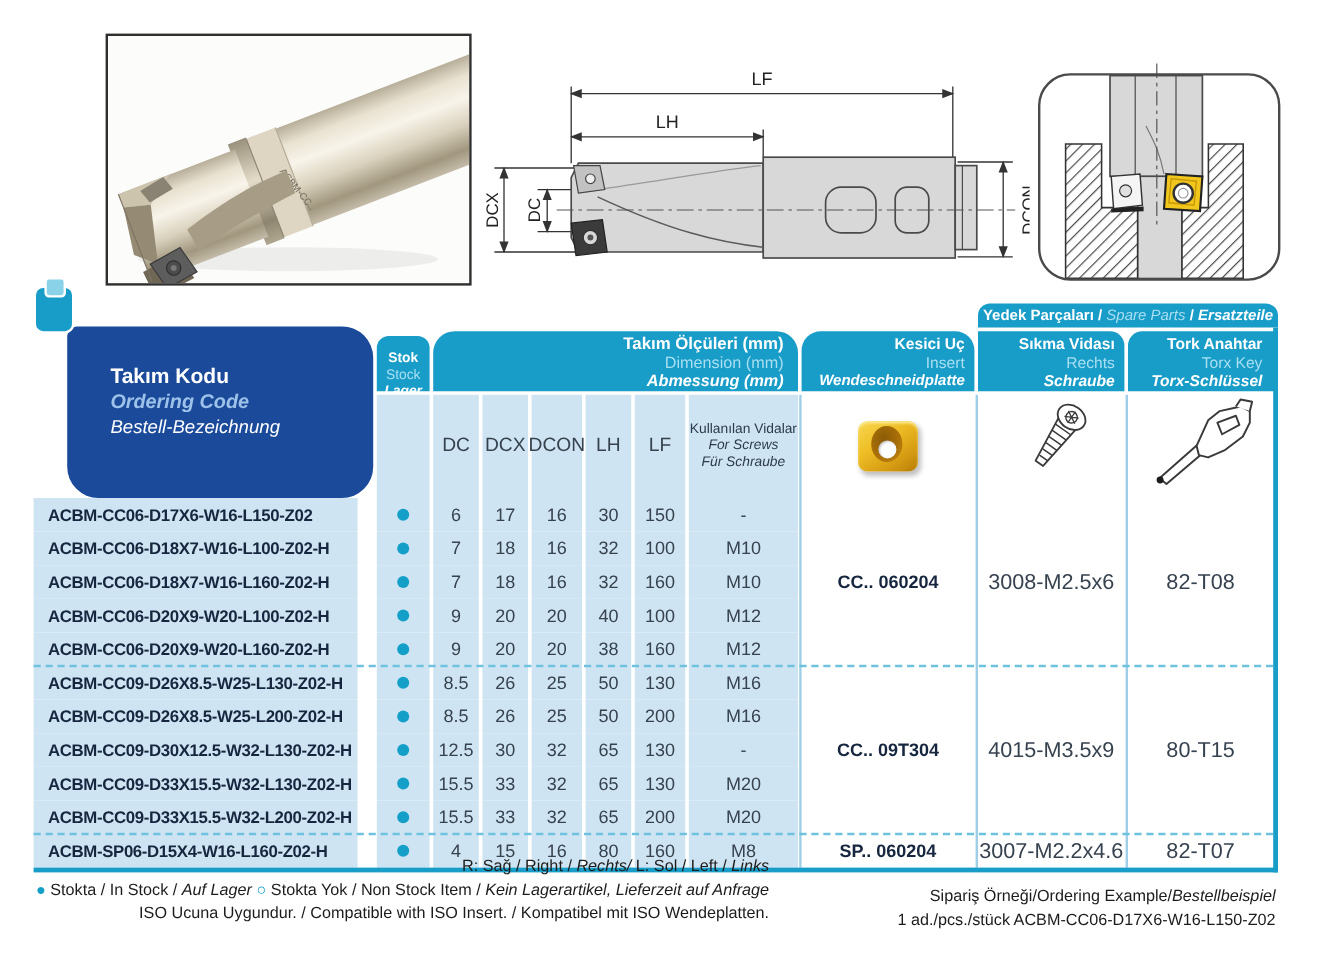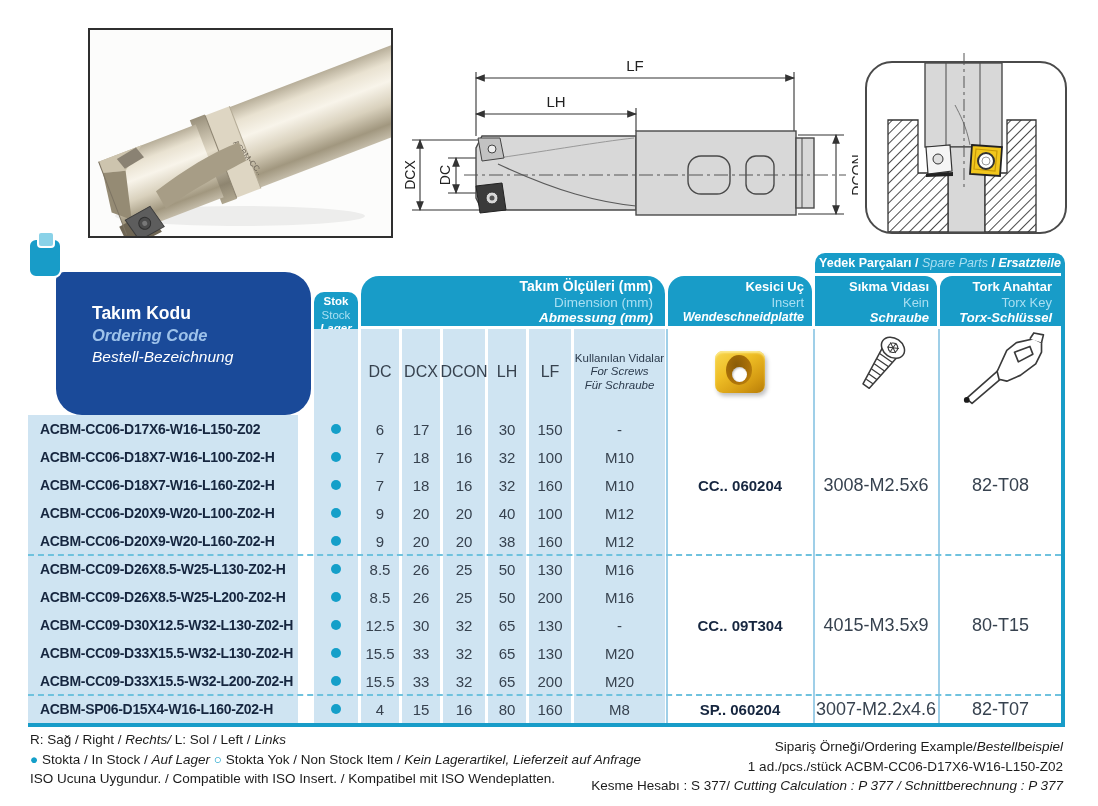--- a/index.html
+++ b/index.html
@@ -26,21 +26,21 @@
                border:2px solid #fff;border-radius:8px;z-index:3;}
   .corner-tab{position:absolute;left:7px;top:-9px;width:14px;height:13px;background:#8AD2E8;
               border:2px solid #fff;border-radius:4px;}
 
   .band{position:absolute;background:var(--cyan,#189CC8);color:#fff;box-sizing:border-box;}
   .band .tr{font-weight:bold;}
   .band .en{color:var(--pale-text,#A9DFF2);}
   .band .de{font-weight:bold;font-style:italic;}
 
   .stok-band{left:286px;top:30px;width:44px;height:46px;border-radius:10px 10px 0 0;
-             font-size:11.5px;line-height:13.5px;text-align:center;padding-top:3px;margin-top:12px;}
+             font-size:11.5px;line-height:13.5px;text-align:center;padding-top:13px;}
   .dims-band{left:333px;top:26px;width:304px;height:50px;border-radius:18px 18px 0 0;
              font-size:13.5px;line-height:15.5px;text-align:right;padding:3px 12px 0 0;}
   .dims-band .tr{font-size:14px;}
   .insert-band{left:640px;top:26px;width:144px;height:50px;border-radius:16px 16px 0 0;
                font-size:13px;line-height:15.5px;text-align:right;padding:3px 8px 0 0;}
   .insert-band .de{font-size:12.5px;}
   .yedek-band{left:787px;top:3px;width:250px;height:20px;border-radius:10px 10px 0 0;
               font-size:12.5px;line-height:20px;text-align:center;}
   .screw-band{left:787px;top:26px;width:122px;height:50px;border-radius:0 12px 0 0;
               font-size:13px;line-height:15.5px;text-align:right;padding:3px 8px 0 0;}
@@ -91,21 +91,21 @@
 
   .vl{position:absolute;top:79px;height:394px;width:2px;background:var(--cell-border,#9FCFE8);}
   .v1{left:638px;} .v2{left:785px;} .v3{left:910px;}
   .dash{position:absolute;left:0;width:1033px;height:0;border-top:2px dashed var(--dashed,#6FC2DE);}
   .d1{top:304px;} .d2{top:444px;}
   .rborder{position:absolute;left:1033px;top:23px;width:4px;height:454px;background:var(--cyan,#189CC8);}
   .bborder{position:absolute;left:0;top:473px;width:1037px;height:4px;background:var(--cyan,#189CC8);}
 
   
   .fn{position:absolute;font-size:13.5px;line-height:19.5px;color:#1c1c1c;}
-  .fn-left{left:30px;top:730px;}
+  .fn-left{left:30px;top:712px;text-align:right;}
   .fn-right{right:35px;top:737px;text-align:right;}
 </style>
 </head>
 <body>
 
 <div class="page">
 
   <div class="photo">
     <svg viewBox="0 0 301 206" width="301" height="206">
       <defs>
@@ -249,21 +249,21 @@
     <div class="band insert-band">
       <div class="tr">Kesici Uç</div>
       <div class="en">Insert</div>
       <div class="de">Wendeschneidplatte</div>
     </div>
 
     <div class="band yedek-band"><span style="font-weight: bold;">Yedek Parçaları / </span><span style="font-style: italic; color: rgb(169, 223, 242);">Spare Parts</span><span style="font-weight: bold;"> / </span><span style="font-style: italic; font-weight: bold;">Ersatzteile</span></div>
 
     <div class="band screw-band">
       <div class="tr">Sıkma Vidası</div>
-      <div class="en">Kein</div>
+      <div class="en">Rechts</div>
       <div class="de">Schraube</div>
     </div>
 
     <div class="band torx-band">
       <div class="tr">Tork Anahtar</div>
       <div class="en">Torx Key</div>
       <div class="de">Torx-Schlüssel</div>
     </div>
 
     <div class="sub c-stok"></div>
@@ -466,16 +466,15 @@
   </div>
 
   <div class="fn fn-left">
     <div><span>R: Sağ / Right / </span><span style="font-style: italic;">Rechts/</span><span>  L: Sol / Left / </span><span style="font-style: italic;">Links</span></div>
     <div><span style="color: rgb(20, 159, 201);">●</span><span> Stokta / In Stock / </span><span style="font-style: italic;">Auf Lager</span><span>   </span><span style="color: rgb(20, 159, 201);">○</span><span> Stokta Yok / Non Stock Item / </span><span style="font-style: italic;">Kein Lagerartikel, Lieferzeit auf Anfrage</span></div>
     <div><span>ISO Ucuna Uygundur. / Compatible with ISO Insert. / Kompatibel mit ISO Wendeplatten.</span></div>
   </div>
   <div class="fn fn-right">
     <div><span>Sipariş Örneği/Ordering Example/</span><span style="font-style: italic;">Bestellbeispiel</span></div>
     <div><span>1 ad./pcs./stück  ACBM-CC06-D17X6-W16-L150-Z02</span></div>
-    <div><span>Kesme Hesabı : S 377/ </span><span style="font-style: italic;">Cutting Calculation : P 377 / Schnittberechnung : P 377</span></div>
   </div>
 
 </div>
 
 </body></html>

